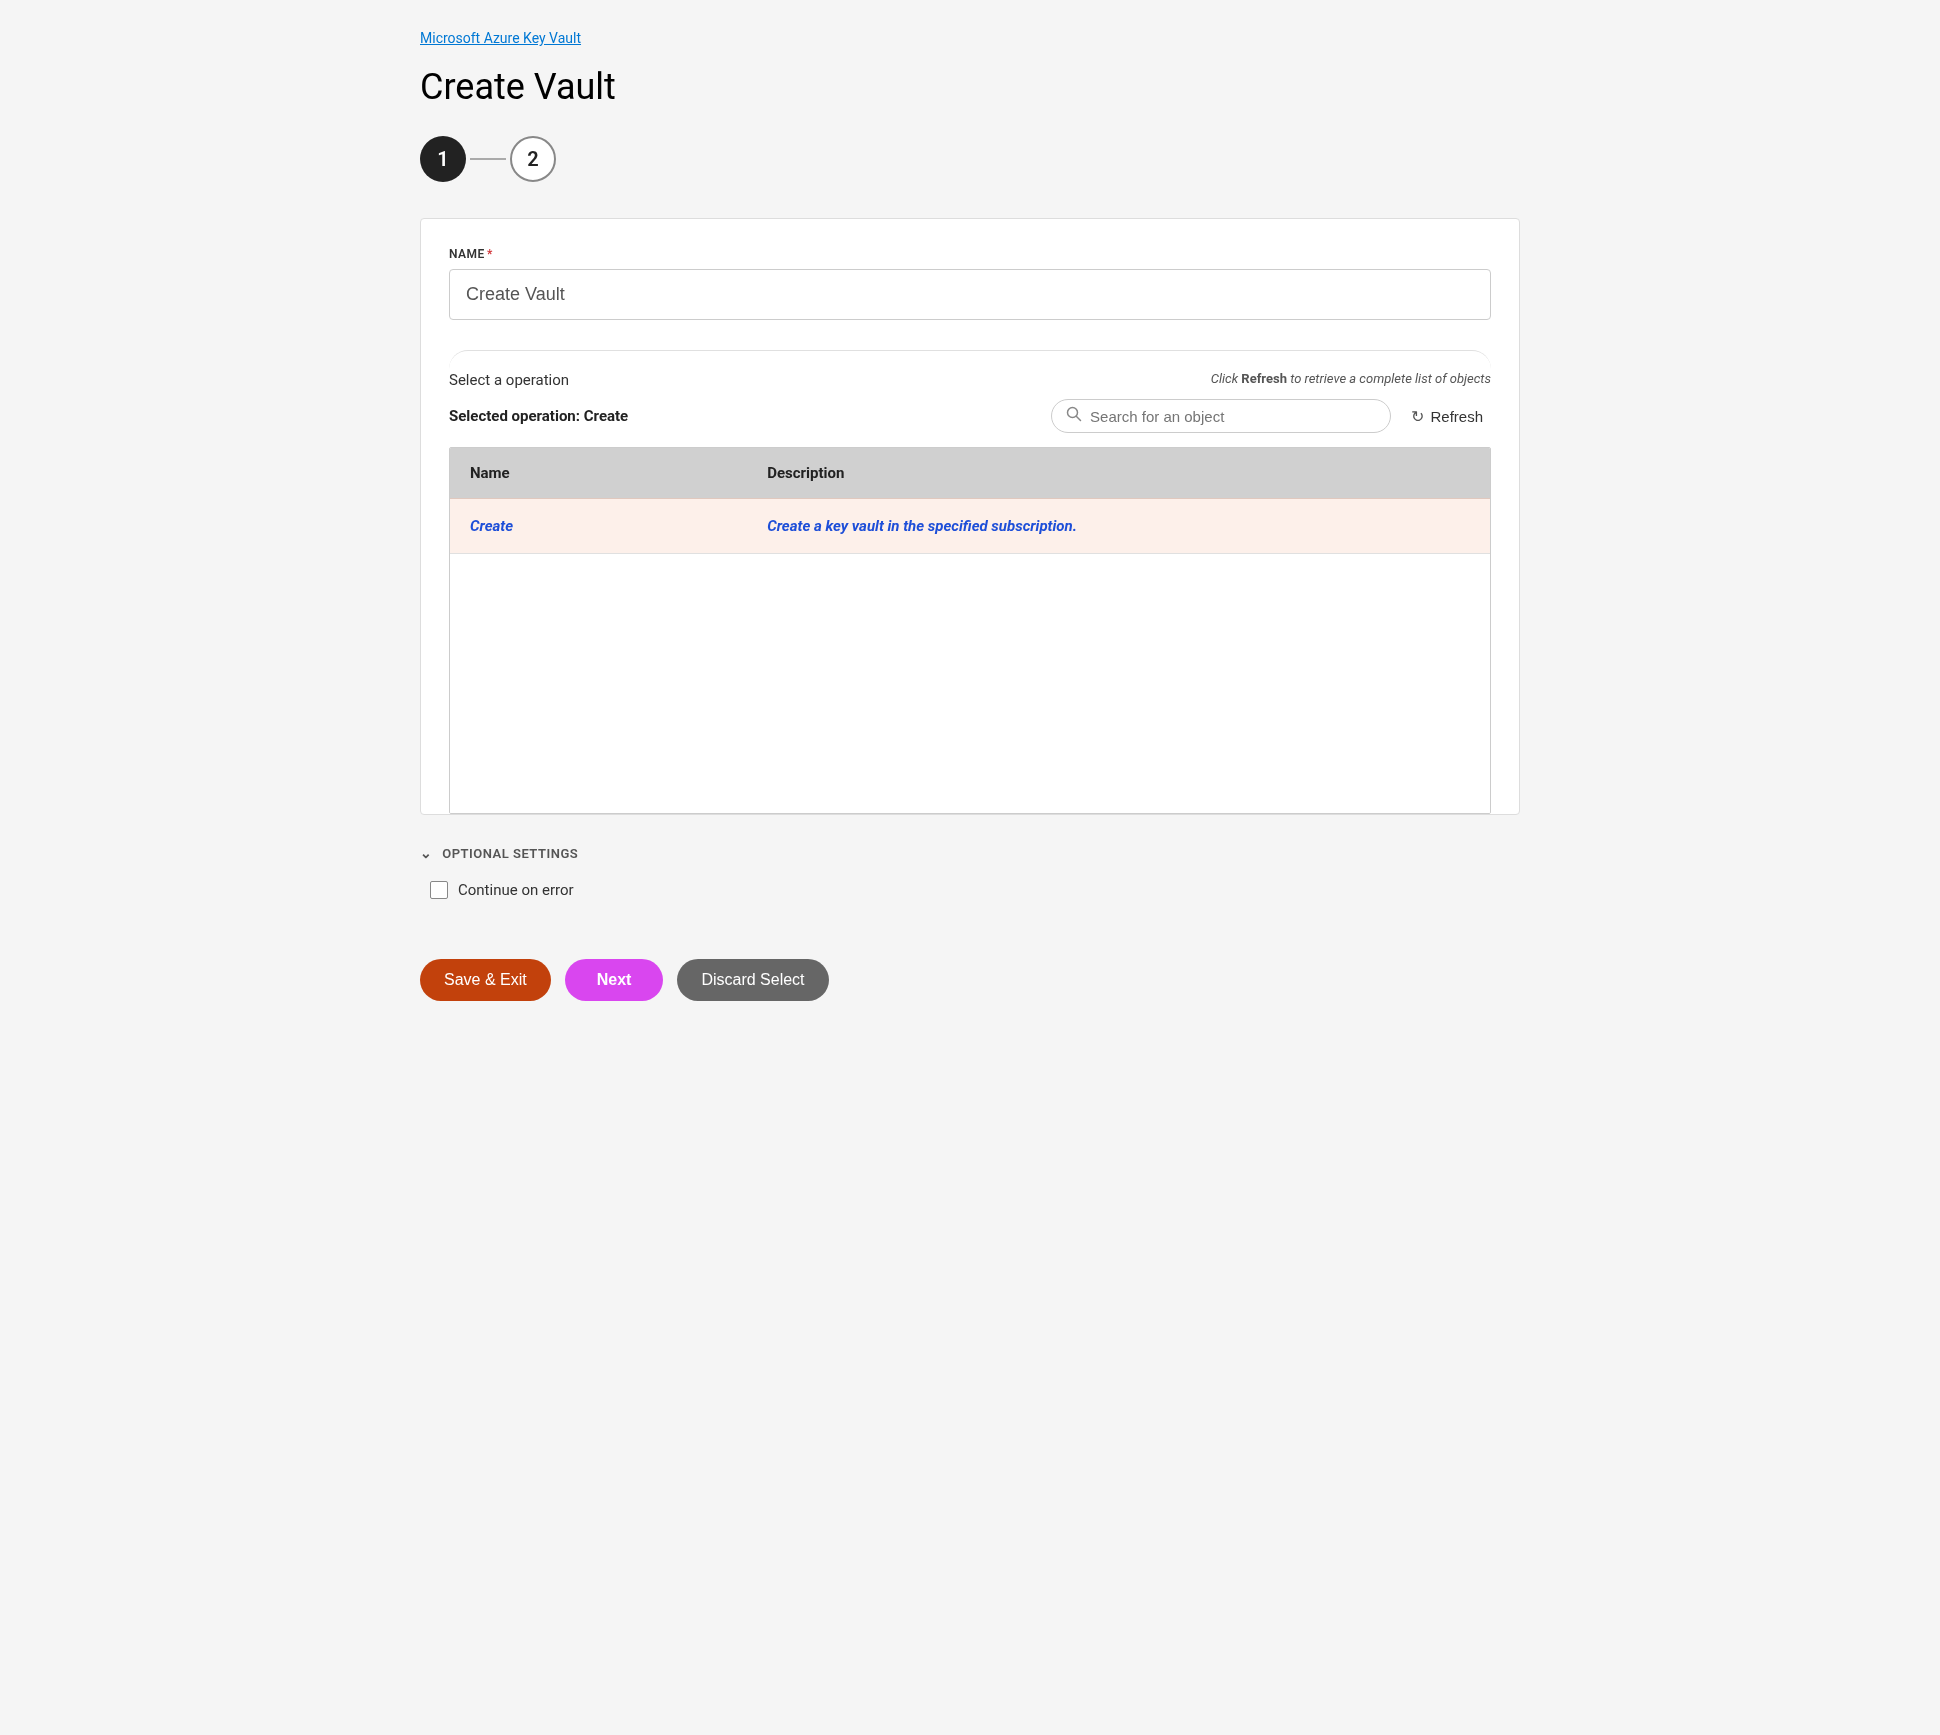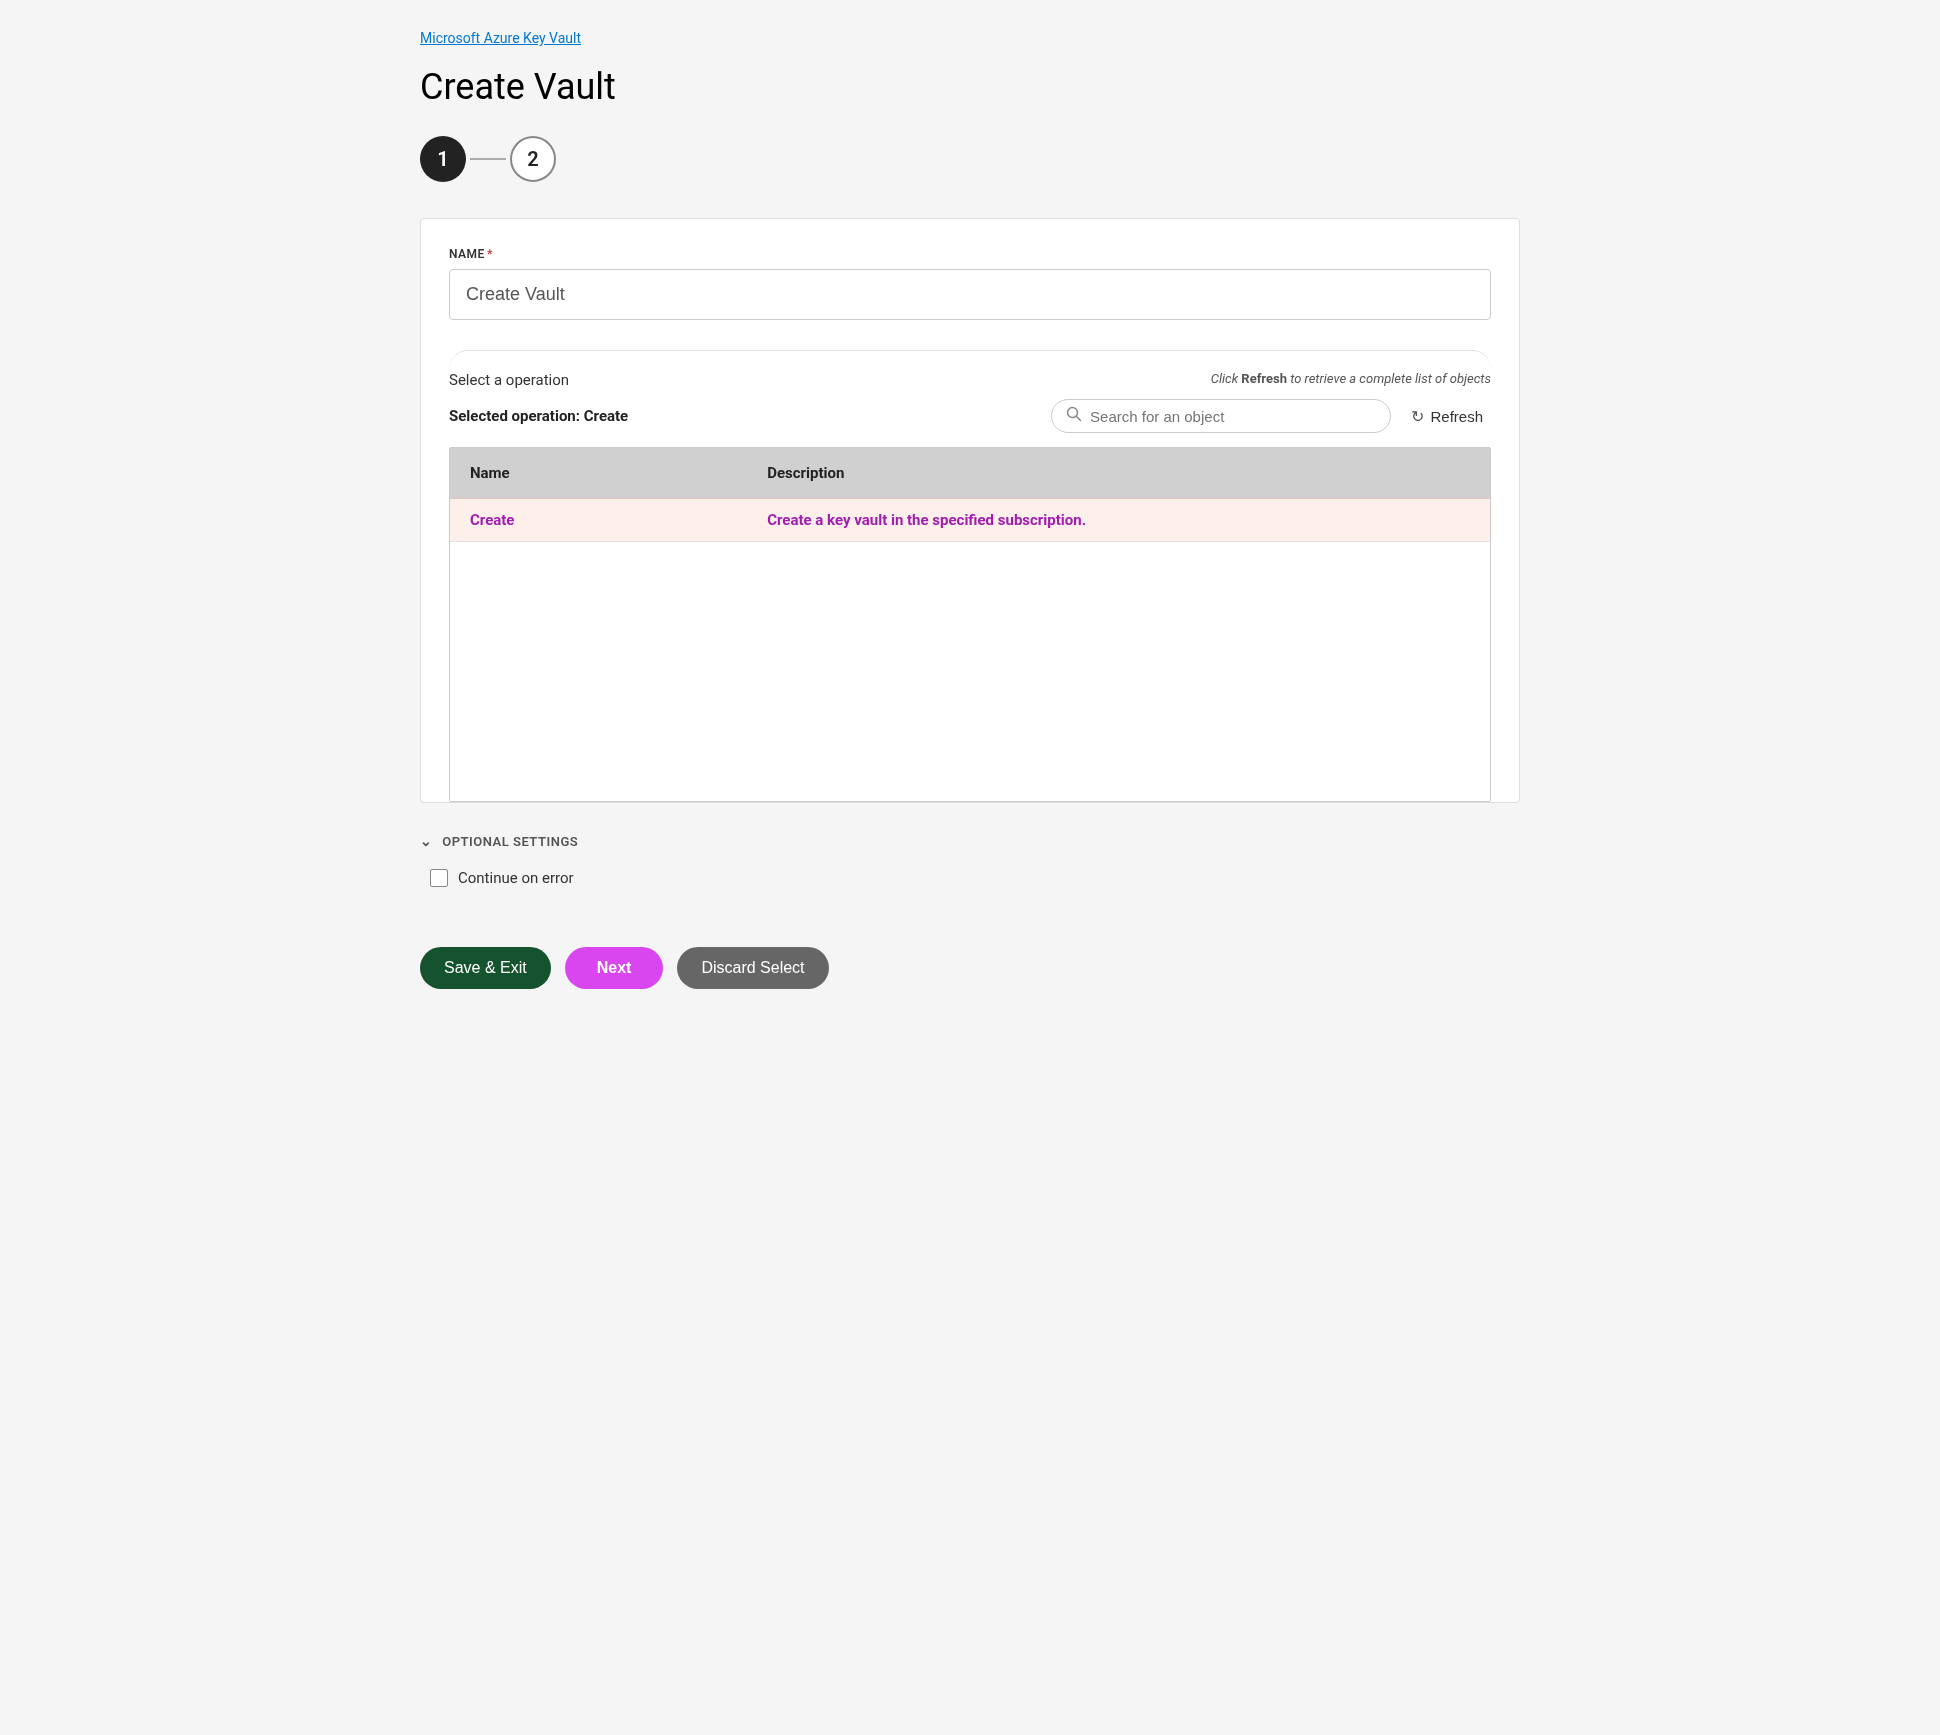--- a/index.html
+++ b/index.html
@@ -182,23 +182,24 @@
     .table-row {
       display: grid;
       grid-template-columns: 1fr 2.5fr;
       background: #fdf0ea;
       border-top: 1px solid #e0c8be;
     }
     .table-row.selected {
       background: #fdf0ea;
     }
     .table-cell {
-      padding: 12px 20px;
-      font-size: 15px;
-      color: #a21caf;
+      padding: 18px 20px;
+      font-size: 15px;
+      color: #1d4ed8;
+      font-style: italic;
     }
     .table-cell.bold {
       font-weight: 700;
     }
     .table-empty-area {
       height: 260px;
       background: #fff;
       border-top: 1px solid #e0e0e0;
     }
     .optional-section {
@@ -244,21 +245,21 @@
     .bottom-bar {
       display: flex;
       align-items: center;
       gap: 14px;
       margin-top: 40px;
       padding-bottom: 40px;
     }
     .btn-save-exit {
       padding: 12px 24px;
       border-radius: 24px;
-      background: #14532d;
+      background: #c2410c;
       color: #fff;
       font-size: 16px;
       font-weight: 500;
       border: none;
       cursor: pointer;
     }
     .btn-next {
       padding: 12px 32px;
       border-radius: 24px;
       background: #d946ef;

